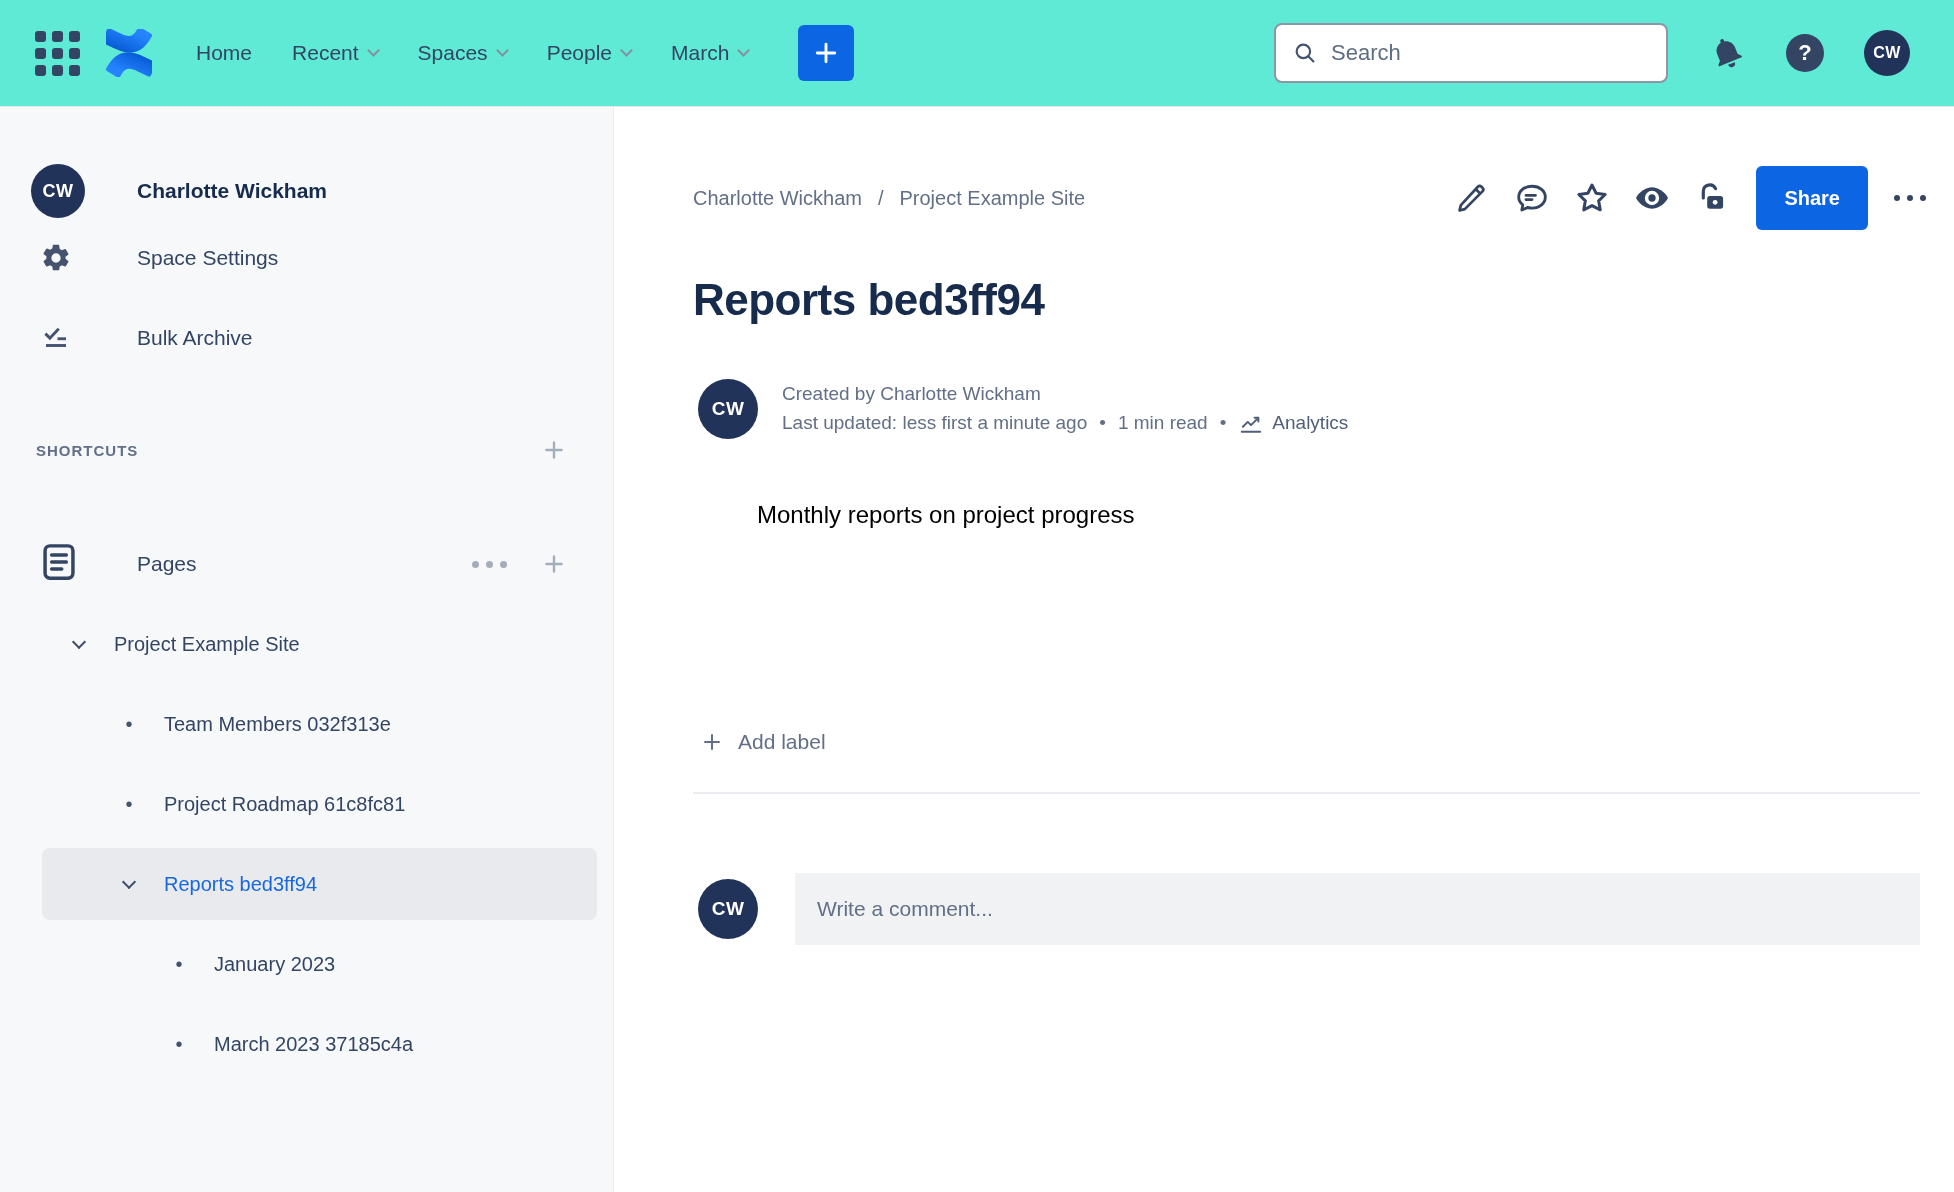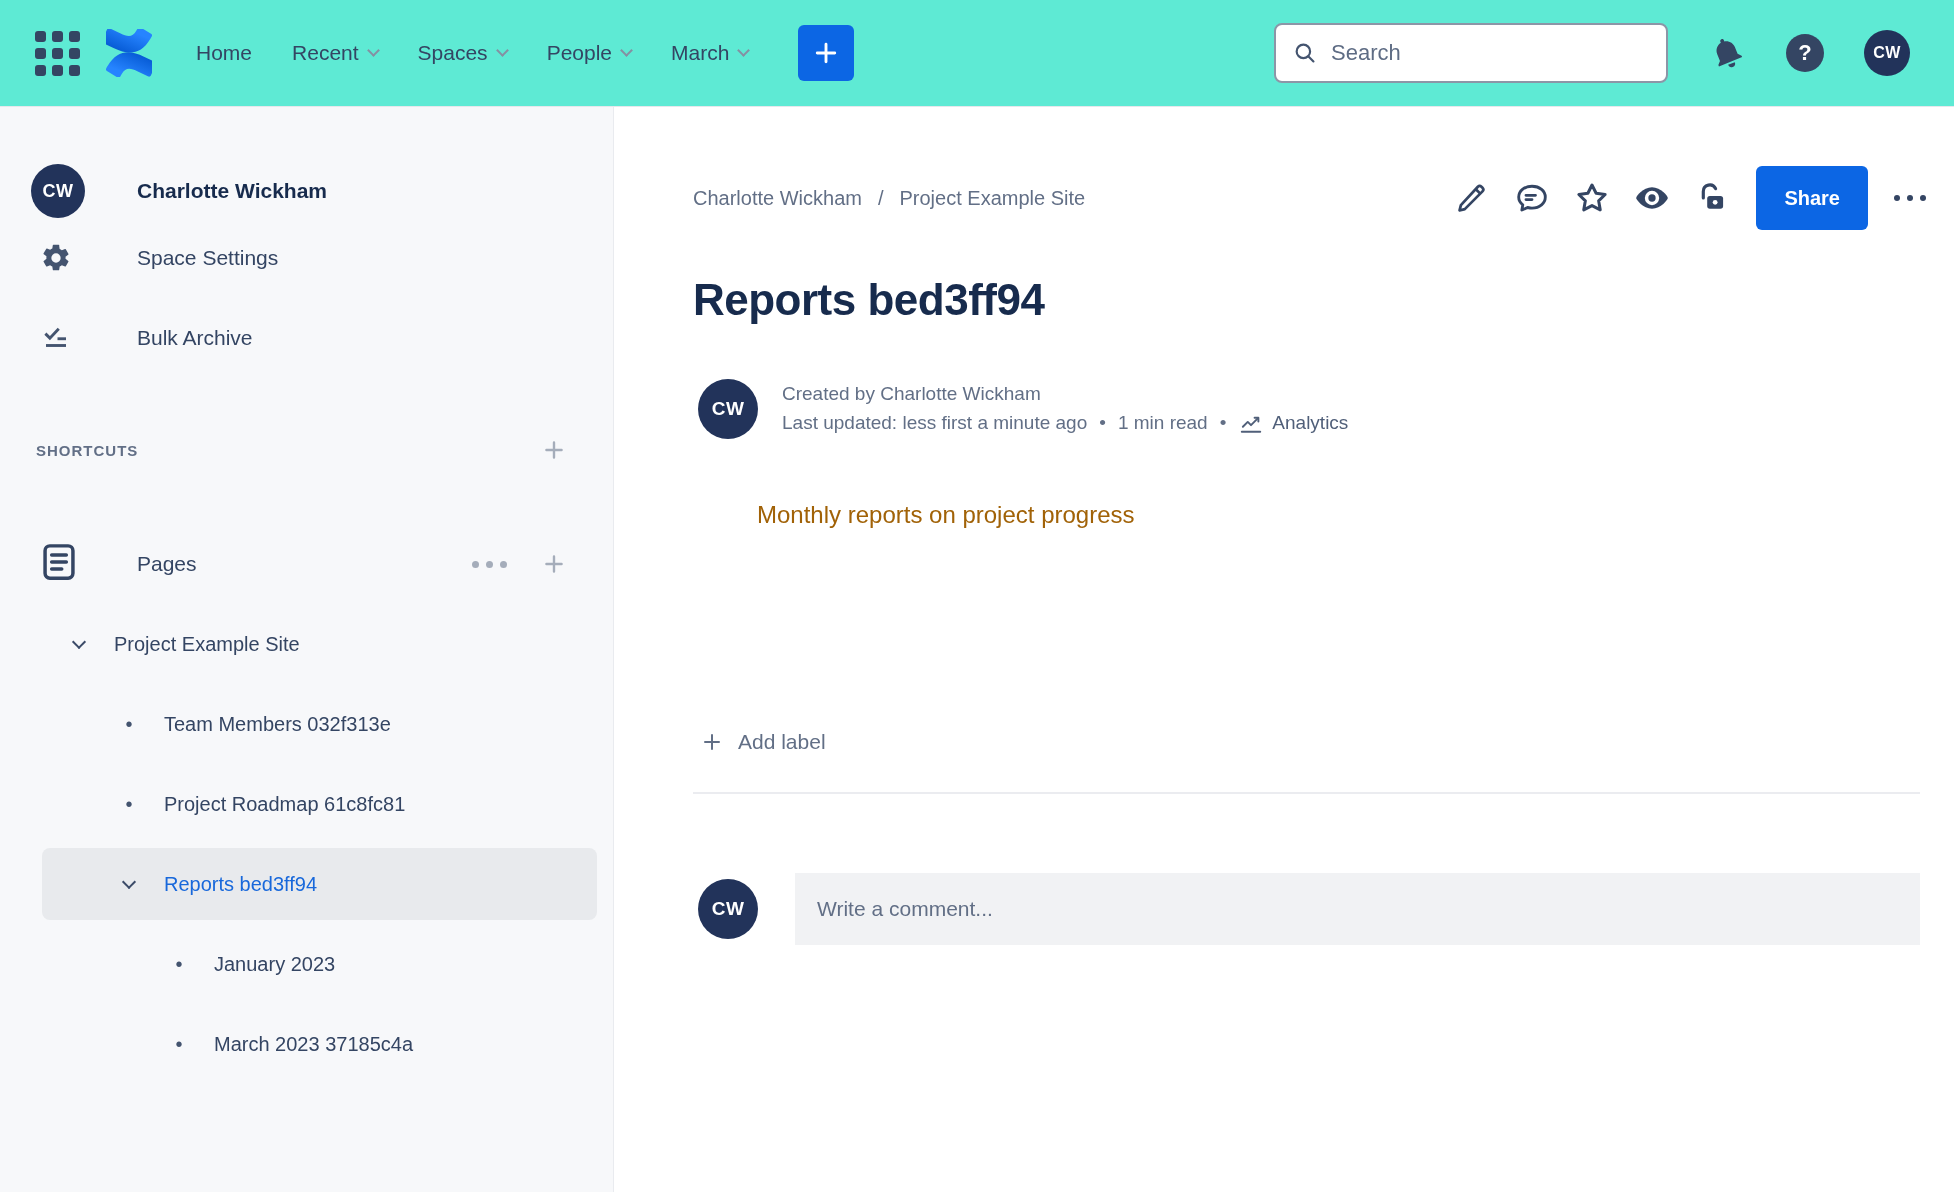--- a/index.html
+++ b/index.html
@@ -82,21 +82,21 @@
     font-size:20px; font-weight:700; border:none; border-radius:6px; cursor:pointer;
     font-family:"Liberation Sans","DejaVu Sans",sans-serif; }
   .more-dots { margin-left:14px; }
   .more-dots i { width:6px; height:6px; background:#344563; }
 
   .page-title { margin-top:47px; font-size:44px; font-weight:700; color:#172B4D; letter-spacing:-.5px; }
   .byline { display:flex; align-items:center; margin-top:54px; gap:24px; margin-left:5px; }
   .byline-text { display:flex; flex-direction:column; gap:5px; font-size:19px; color:#626F86; }
   .byline-line2 { display:flex; align-items:center; gap:12px; }
   .analytics-link { display:flex; align-items:center; gap:8px; cursor:pointer; color:#505F79; }
-  .body-text { margin:62px 0 0 64px; font-size:24px; font-weight:500; color:#a16207; }
+  .body-text { margin:62px 0 0 64px; font-size:24px; font-weight:500; color:#000000; }
   .add-label { margin:201px 0 0 7px; display:flex; align-items:center; gap:14px;
     background:none; border:none; cursor:pointer; font-size:21px; color:#626F86;
     font-family:"Liberation Sans","DejaVu Sans",sans-serif; }
   .reaction-row { margin:158px 0 0 11px; display:flex; align-items:center; gap:22px; }
   .reaction-btn { width:44px; height:44px; border:2px solid #DCDFE4; border-radius:50%;
     background:#fff; cursor:pointer; display:flex; align-items:center; justify-content:center; }
   .reaction-text { font-size:19px; color:#44546F; }
   .divider { height:2px; background:#EBECF0; margin:38px 10px 0 0; }
   .comment-row { margin:79px 0 0 5px; display:flex; align-items:center; gap:37px; padding-right:10px; }
   .comment-input { flex:1; height:72px; background:#F1F2F4; border:none; border-radius:0;

